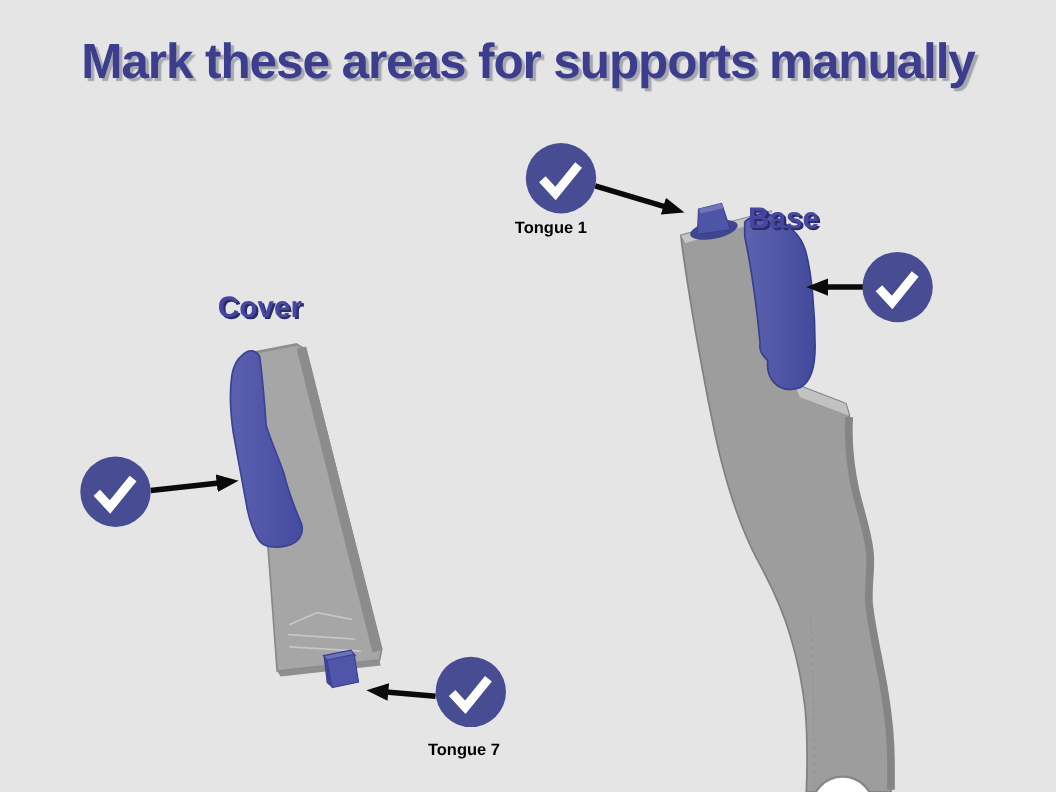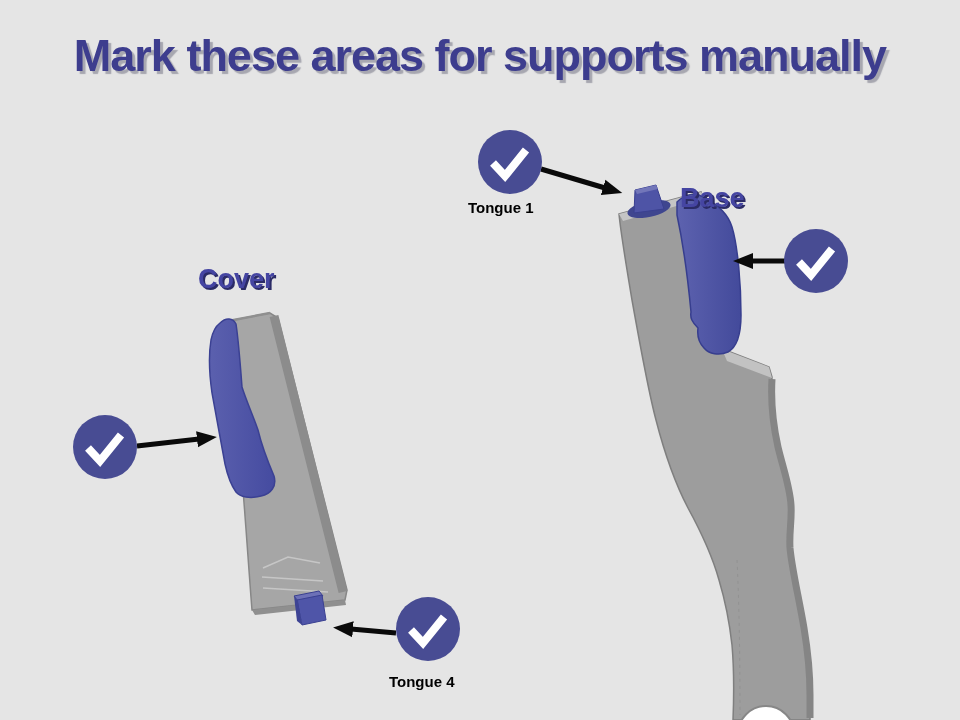--- a/index.html
+++ b/index.html
@@ -145,15 +145,15 @@
   </div>
   <div class="badge b4">
     <svg viewBox="0 0 64 64">
       <polyline points="15,33 27,46 48,20" fill="none" stroke="#ffffff" stroke-width="8"></polyline>
     </svg>
   </div>
 
   <div class="part-label cover">Cover</div>
   <div class="part-label base">Base</div>
   <div class="tongue-label t1">Tongue 1</div>
-  <div class="tongue-label t2">Tongue 4</div>
+  <div class="tongue-label t2">Tongue 7</div>
 
 </div>
 
 </body></html>

